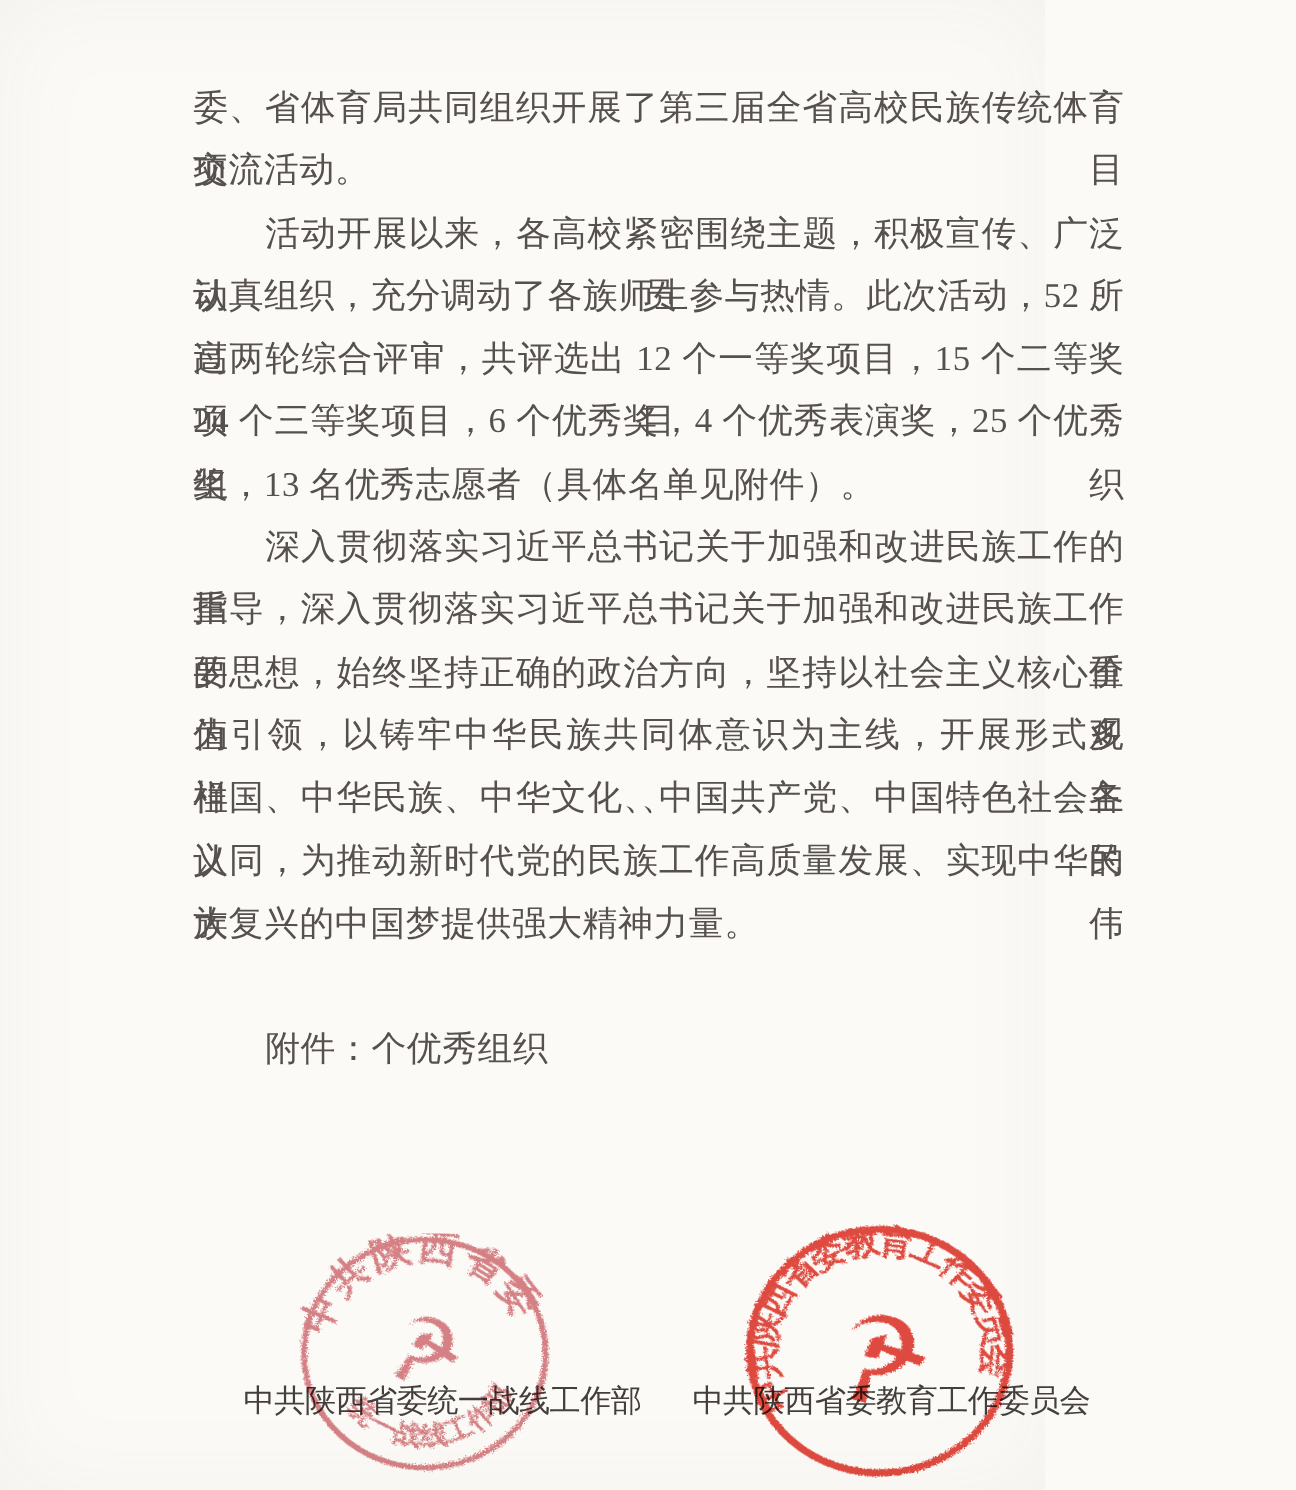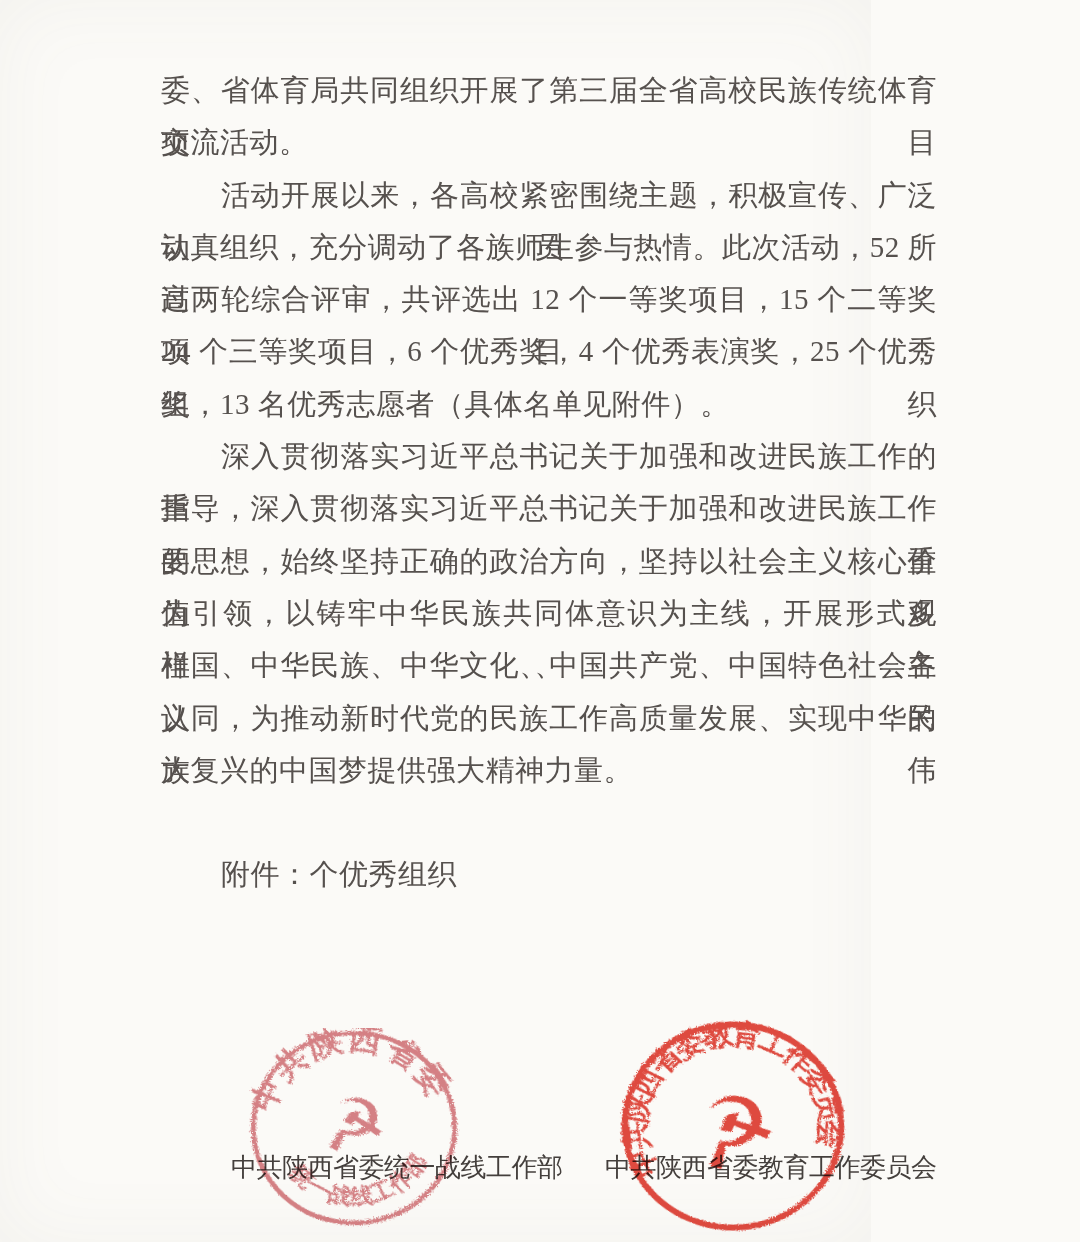--- a/index.html
+++ b/index.html
@@ -31,21 +31,20 @@
   .line.ind{text-indent:60px;}
   .line.attachment{margin-top:52px;}
   
   .caption{
     position:absolute;top:1152px;
     font-size:26px;line-height:32px;
     color:#44403d;
     color:#443f3c;
     white-space:nowrap;
     letter-spacing:-0.5px;
-    margin-left:28px;
   }
   .cap-left{left:203px;}
   .cap-right{left:577px;}
   
   .seal{position:absolute;mix-blend-mode:multiply;}
   .seal-left{left:248px;top:1028px;width:212px;height:200px;opacity:0.72;}
   .seal-right{left:618px;top:1018px;width:230px;height:216px;opacity:0.93;}
   .seal text{font-family:"Liberation Serif","DejaVu Serif",serif;font-weight:bold;}
   .seal .emblem{font-family:"DejaVu Sans",sans-serif;font-weight:normal;}
 </style>

